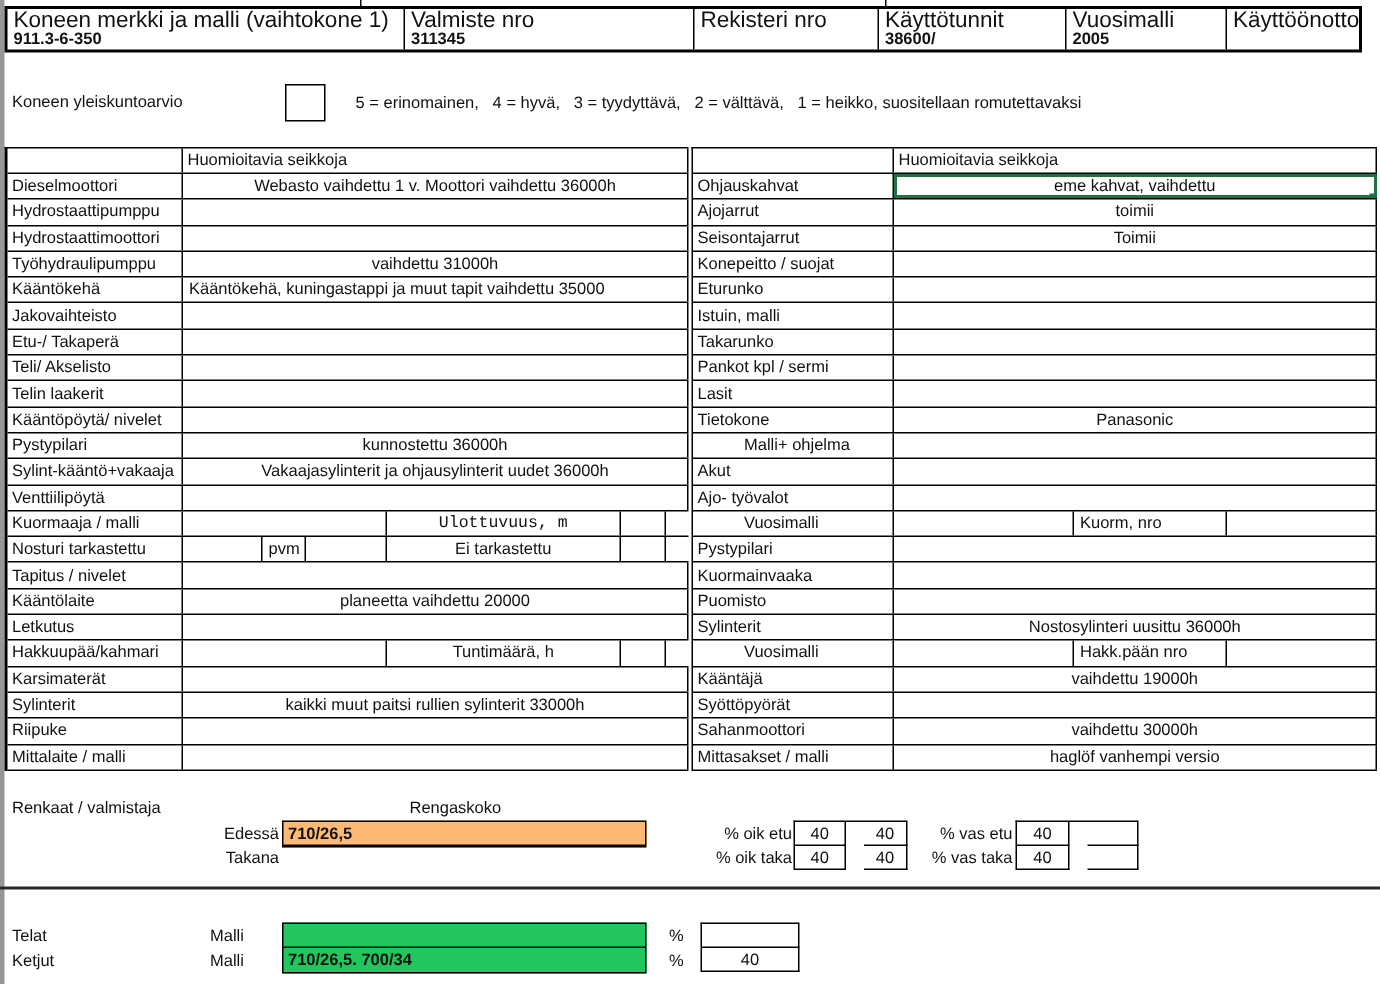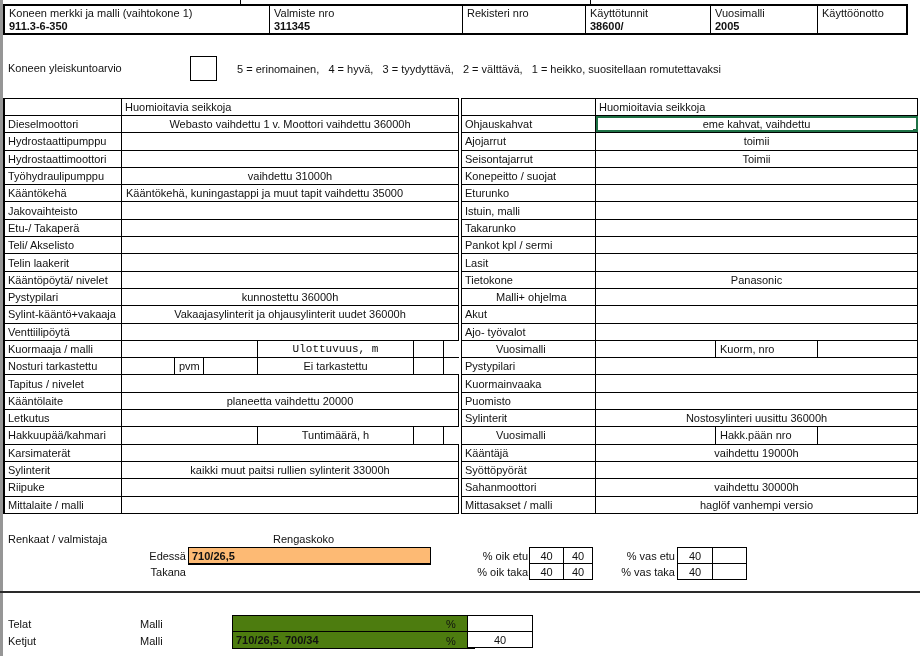--- a/index.html
+++ b/index.html
@@ -18,21 +18,21 @@
   #edge-strip { position: absolute; left: 0; top: 0; width: 3px; height: 656px; background: #969696; }
   .top-stub { position: absolute; top: 0; width: 1px; height: 4px; background: #000; }
 
   
   #top-header {
     position: absolute; left: 3px; top: 4px; width: 905px; height: 31px;
     border: 2px solid #000; display: flex; background: #fff;
   }
   .th-cell { border-right: 1px solid #000; padding: 1px 2px 0 4px; overflow: hidden; white-space: nowrap; }
   .th-cell:last-child { border-right: none; }
-  .th-label { font-size: 11px; line-height: 13px; }
+  .th-label { font-size: 15px; line-height: 13px; }
   .th-value { font-weight: bold; line-height: 13px; }
 
   
   #condition-label { position: absolute; left: 8px; top: 62px; }
   #condition-box { position: absolute; left: 190px; top: 56px; width: 27px; height: 25px; border: 1px solid #000; background:#fff; }
   #condition-scale { position: absolute; left: 237px; top: 63px; white-space: pre; }
 
   
   .ftable { position: absolute; top: 98px; border-top: 1px solid #000; background: #fff; }
   #left-table  { left: 3px;   width: 456px; border-left: 2px solid #000; }
@@ -61,31 +61,31 @@
   
   .plain-label { position: absolute; white-space: nowrap; }
   .r-label { position: absolute; text-align: right; white-space: nowrap; }
   .bold { font-weight: bold; }
 
   #tire-size-box { position: absolute; left: 188px; top: 547px; width: 243px; border: 1px solid #000; background:#fdba74; }
   #tire-size-box .vrow { height: 16px; display: flex; align-items: center; padding-left: 3px; overflow: hidden; white-space: nowrap; }
   #tire-size-box .vrow:first-child { border-bottom: 1px solid #000; }
 
   .pbox { position: absolute; border-top: 1px solid #000; border-left: 1px solid #000; background:#fff; }
-  .prow { display: flex; }
+  .prow { display: flex; gap: 12px; }
   .pcell { height: 16px; border-right: 1px solid #000; border-bottom: 1px solid #000;
            display: flex; align-items: center; justify-content: center; }
   #pct-oik { left: 529px; top: 547px; }
   #pct-oik .pcell.c1 { width: 34px; } #pct-oik .pcell.c2 { width: 29px; }
   #pct-vas { left: 677px; top: 547px; }
   #pct-vas .pcell.c1 { width: 35px; } #pct-vas .pcell.c2 { width: 34px; }
 
   #section-divider { position: absolute; left: 0; top: 591px; width: 920px; height: 2px; background: #2a2a2a; }
 
-  #track-model-box { position: absolute; left: 188px; top: 615px; width: 243px; border: 1px solid #000; background:#4d7c0f;margin-left:44px; }
+  #track-model-box { position: absolute; left: 188px; top: 615px; width: 243px; border: 1px solid #000; background:#22c55e; }
   #track-model-box .vrow { height: 16px; display: flex; align-items: center; padding-left: 3px; overflow: hidden; white-space: nowrap; }
   #track-model-box .vrow:first-child { border-bottom: 1px solid #000; }
 
   #track-pct-box { position: absolute; left: 467px; top: 615px; border-top: 1px solid #000; border-left: 1px solid #000; background:#fff; }
   #track-pct-box .pcell { width: 65px; }
 </style>
 </head>
 <body>
 
 <div id="sheet">

